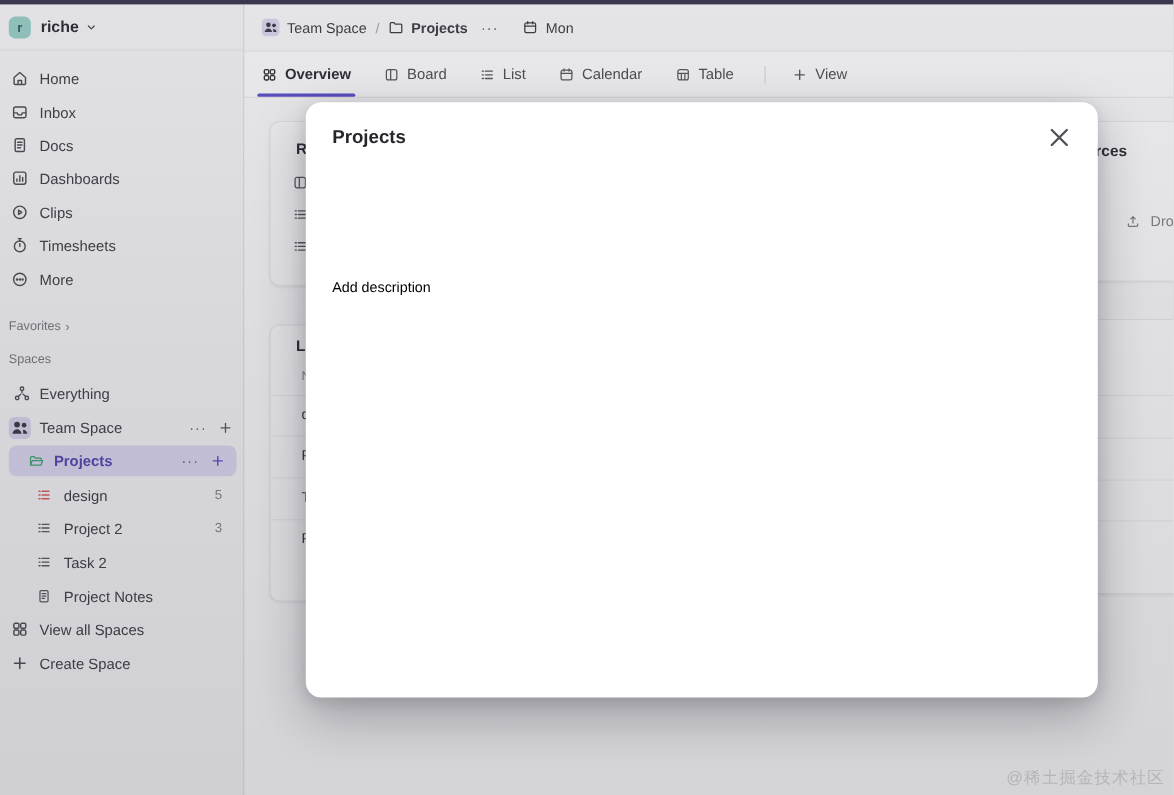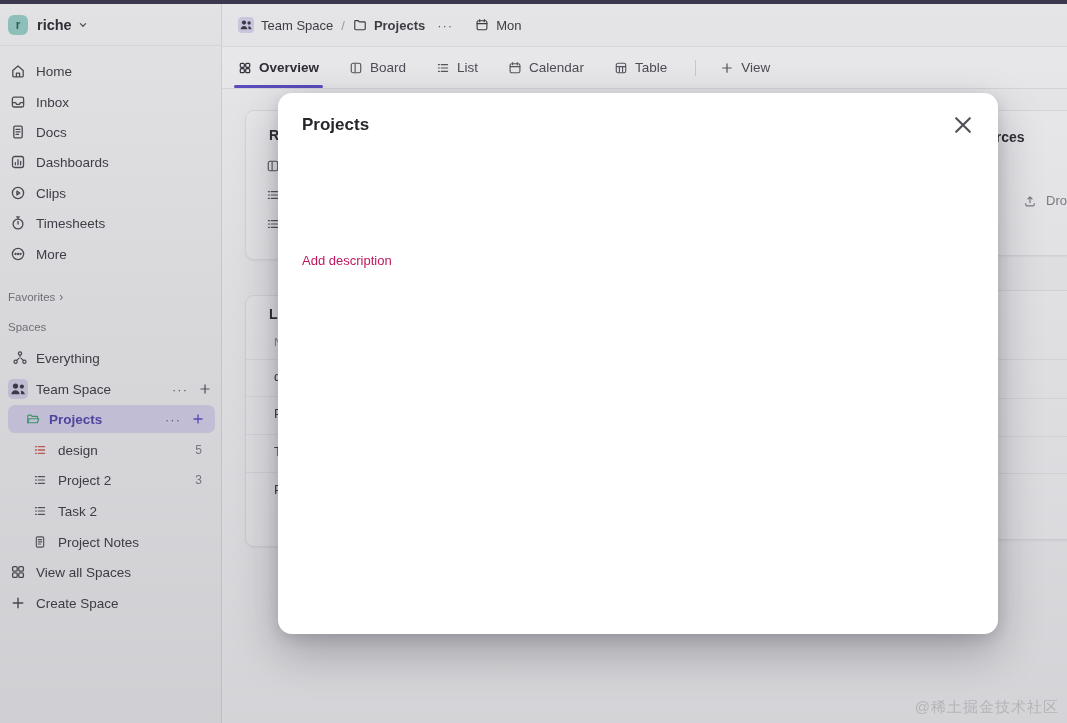--- a/index.html
+++ b/index.html
@@ -54,21 +54,21 @@
   .mini-row { position:absolute; display:flex; align-items:center; gap:9px; font-size:13px; color:#3f4048; }
   .muted-sm { font-size:11.5px; color:#85868c; }
 
   
   .scrim { position:absolute; inset:0; background:linear-gradient(180deg, rgba(25,23,35,0.00) 0%, rgba(25,23,35,0.05) 45%, rgba(25,23,35,0.09) 100%); z-index:50; }
 
   
   .modal { position:absolute; left:278px; top:93px; width:720px; height:541px; background:#ffffff; border-radius:14px; box-shadow:0 18px 45px rgba(20,18,30,0.28), 0 4px 14px rgba(20,18,30,0.12); z-index:60; }
   .modal-title { position:absolute; left:24px; top:22px; font-size:17px; font-weight:600; color:#26272c; }
   .modal-close { position:absolute; right:22px; top:19px; width:26px; height:26px; display:flex; align-items:center; justify-content:center; color:#505158; cursor:pointer; border-radius:6px; }
-  .modal-desc { position:absolute; left:24px; top:160px; font-size:13px; color:#be185d; cursor:text; }
+  .modal-desc { position:absolute; left:24px; top:160px; font-size:13px; color:#000000; cursor:text; }
 
   
   .watermark { position:absolute; right:8px; bottom:6px; font-size:15px; color:#b5b4b7; z-index:70; letter-spacing:1px; }
 
   svg { display:block; width:100%; height:100%; }
 </style>
 </head>
 <body>
 
 <div class="app">

